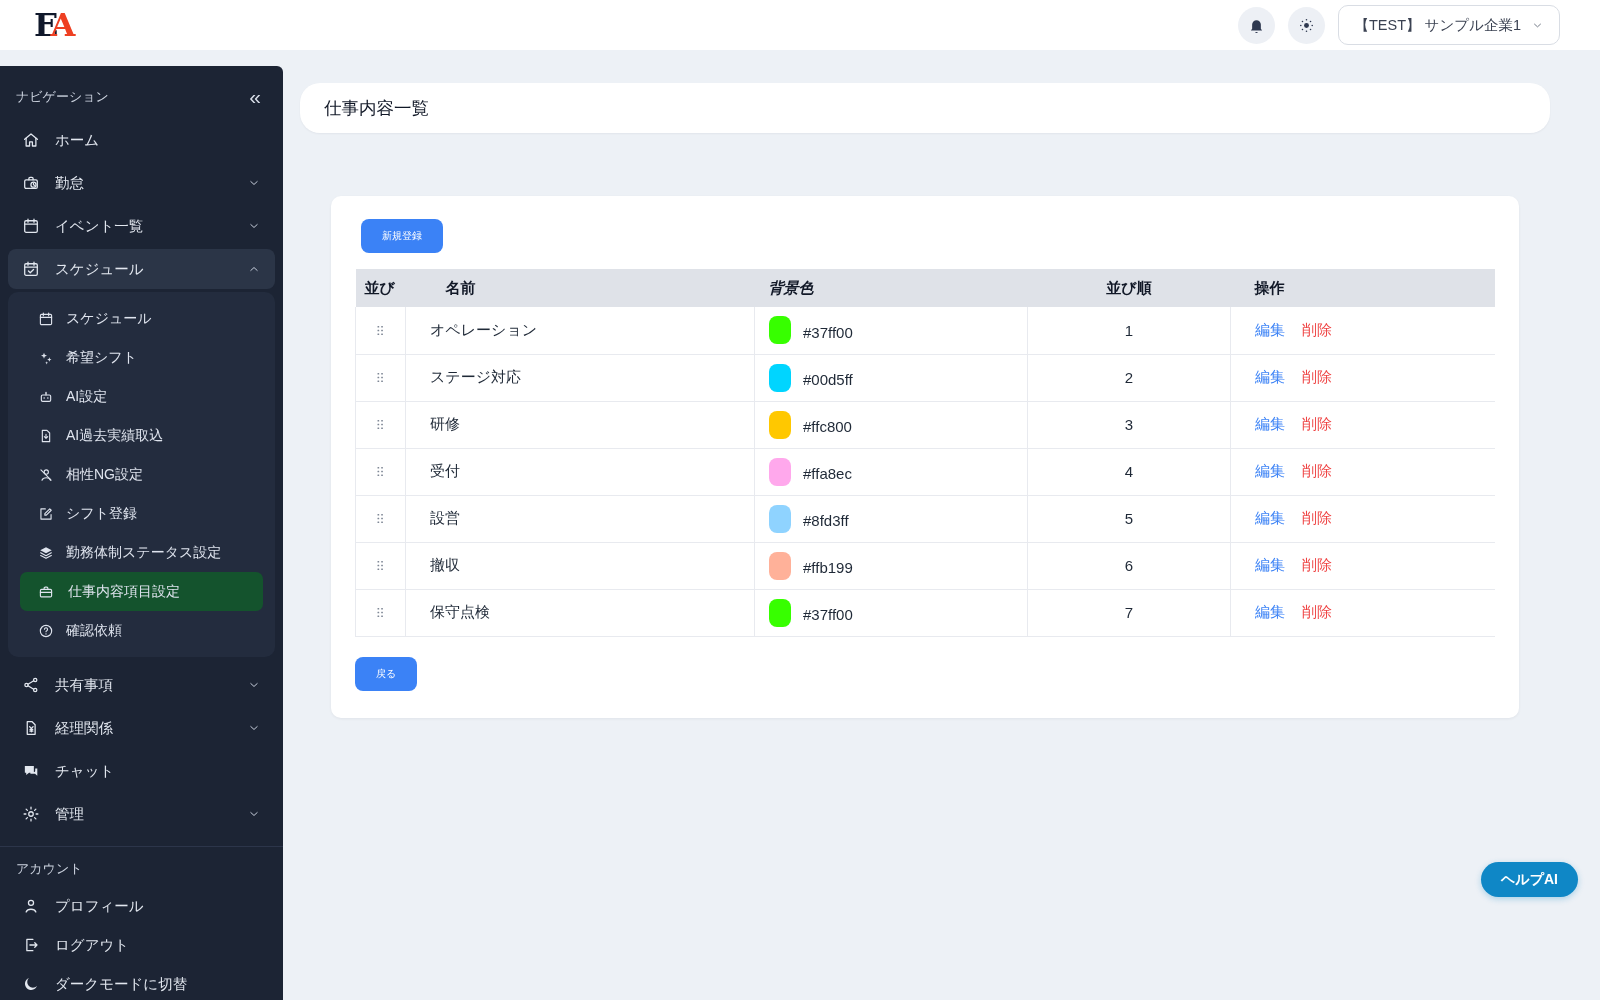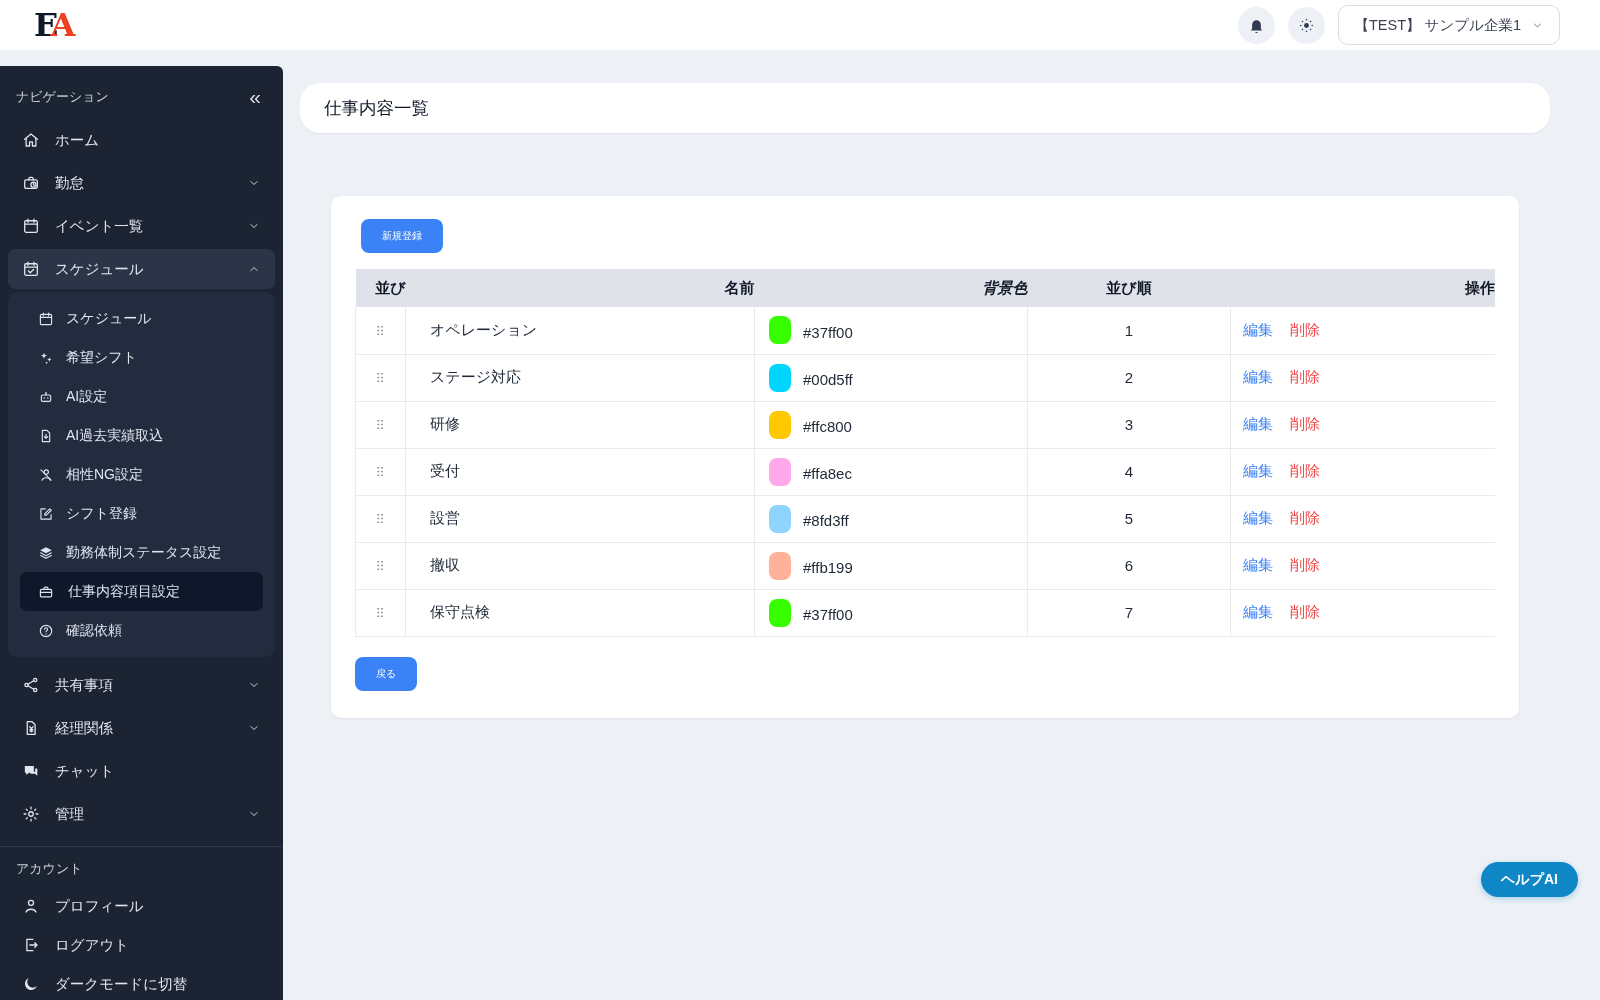--- a/index.html
+++ b/index.html
@@ -50,21 +50,21 @@
   .side-item.active { background:#2b3547; }
   .side-item .lbl { white-space:nowrap; }
   .side-item .chev { margin-left:auto; color:#c6cddb; display:flex; }
   .side-item .chev svg { width:14px; height:14px; }
   .submenu { margin:2px 8px 8px; padding:7px 0; background:#232c3e; border-radius:10px; }
   .sub-item {
     display:flex; align-items:center; gap:12px; height:39px; margin:0 12px;
     padding:0 10px 0 18px; border-radius:7px; font-size:14px; cursor:pointer; color:#dfe4ee;
   }
   .sub-item svg.ic { width:16px; height:16px; }
-  .sub-item.active { background:#0f172a;gap:14px; }
+  .sub-item.active { background:#14532d;gap:14px; }
   .side-divider { height:1px; background:#2c354a; margin:12px 0 0; }
   .account-header { padding:13px 16px 9px; font-size:13px; color:#ccd3df; }
   .account-list .side-item { height:38px; margin-bottom:1px; }
 
   
   .main { position:absolute; top:66px; left:283px; width:1317px; height:934px; }
   .title-card {
     margin:17px 50px 0 17px; background:#fff; border-radius:20px; height:50px;
     display:flex; align-items:center; padding:0 24px; font-size:17.5px; font-weight:400;
     color:#111827; box-shadow:0 1px 2px rgba(16,24,40,.05);
@@ -73,35 +73,35 @@
     margin:63px 81px 0 48px; background:#fff; border-radius:10px;
     padding:23px 24px 27px; box-shadow:0 1px 3px rgba(16,24,40,.06);
   }
   .btn {
     display:inline-flex; align-items:center; justify-content:center;
     background:#3b82f6; color:#fff; border:none; border-radius:8px; height:34px;
     padding:0 21px; font-size:10px; cursor:pointer; font-family:inherit;
   }
   .new-btn { margin-left:6px; }
   table.jobs { width:100%; border-collapse:collapse; margin-top:16px; font-size:15px; color:#1f2937; }
-  .jobs thead th { background:#dfe2e8; height:38px; font-weight:700; text-align:right; padding:0 0 0 40px; font-size:15px; color:#111827; }
+  .jobs thead th { background:#dfe2e8; height:38px; font-weight:700; text-align:left; padding:0 0 0 40px; font-size:15px; color:#111827; }
   .jobs th.h-grip  { width:50px; padding-left:9px; }
   .jobs th.h-name  { width:349px; }
   .jobs th.h-color { width:273px; padding-left:14px;font-style:italic; }
   .jobs th.h-order { width:203px; text-align:center; padding:0; }
   .jobs th.h-ops   { padding-left:24px; }
   .jobs tbody td { height:47px; border-bottom:1px solid #e8eaef; border-left:1px solid #e8eaef; padding:0; }
   .jobs td.c-grip { text-align:center; color:#7f8896; cursor:grab; }
   .jobs td.c-grip svg { width:15px; height:19px; vertical-align:middle; }
   .jobs td.c-name { padding-left:24px; }
   .cwrap { display:flex; align-items:flex-end; gap:12px; padding-left:14px; }
   .swatch { width:22px; height:28px; border-radius:8px; display:inline-block; }
   .hex { font-size:15px; line-height:1.1; padding-bottom:3px; }
   .jobs td.c-order { text-align:center; }
-  .jobs td.c-ops { padding-left:12px; }
+  .jobs td.c-ops { padding-left:24px; }
   .jobs td.c-ops a { text-decoration:none; font-size:15px; cursor:pointer; }
   .lnk-edit { color:#3b82f6; margin-right:17px; }
   .lnk-del  { color:#ef4444; }
   .back-row { margin-top:20px; }
   .help-pill {
     position:absolute; right:22px; bottom:103px; height:35px;
     background:#0f87c6; color:#fff; border:none; border-radius:999px;
     padding:0 20px; font-size:14px; font-weight:700; display:flex; align-items:center;
     cursor:pointer; font-family:inherit; box-shadow:0 2px 6px rgba(15,135,198,.3);
   }

